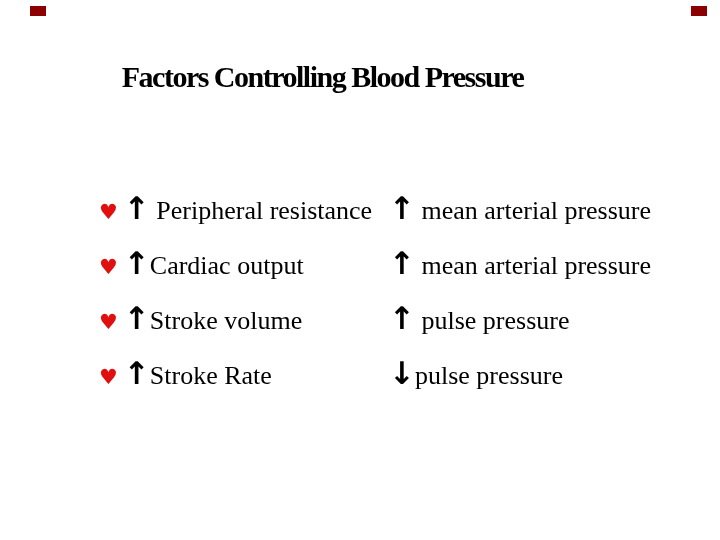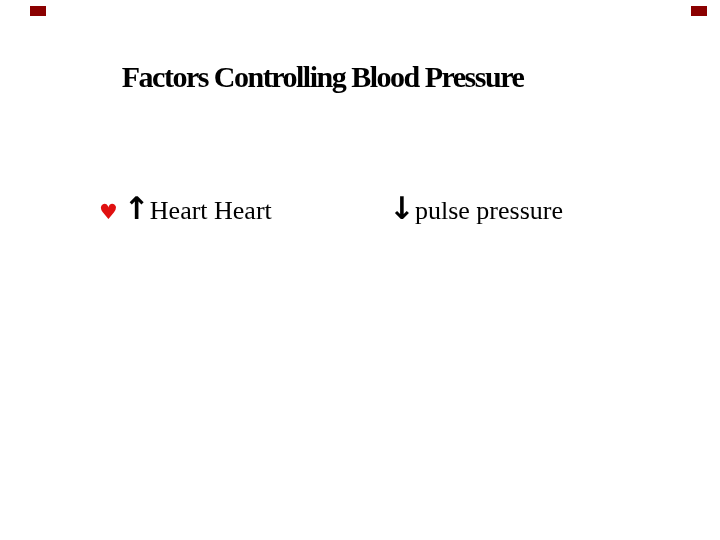--- a/index.html
+++ b/index.html
@@ -74,23 +74,32 @@
 
   <div class="corner-mark corner-tl" style="background: rgb(139, 0, 0);"></div>
   <div class="corner-mark corner-tr" style="background: rgb(139, 0, 0);"></div>
   <div class="corner-mark corner-bl" style="background: rgb(139, 0, 0);"></div>
   <div class="corner-mark corner-br" style="background: rgb(139, 0, 0);"></div>
 
   <div class="title">Factors Controlling Blood Pressure</div>
 
   <div class="rows">
 
+    <div class="factor-row">
+      <span class="col1"><span class="heart" style="color: rgb(224, 16, 16);">♥</span><span class="arrow">↑</span><span class="lbl"> Peripheral resistance</span></span><span class="col2"><span class="arrow">↑</span><span class="lbl"> mean arterial pressure</span></span>
+    </div>
 
+    <div class="factor-row">
+      <span class="col1"><span class="heart" style="color: rgb(224, 16, 16);">♥</span><span class="arrow">↑</span><span class="lbl">Cardiac output</span></span><span class="col2"><span class="arrow">↑</span><span class="lbl"> mean arterial pressure</span></span>
+    </div>
 
+    <div class="factor-row">
+      <span class="col1"><span class="heart" style="color: rgb(224, 16, 16);">♥</span><span class="arrow">↑</span><span class="lbl">Stroke volume</span></span><span class="col2"><span class="arrow">↑</span><span class="lbl"> pulse pressure</span></span>
+    </div>
 
 
     <div class="factor-row">
-      <span class="col1"><span class="heart" style="color: rgb(224, 16, 16);">♥</span><span class="arrow">↑</span><span class="lbl">Heart Heart</span></span><span class="col2"><span class="arrow">↓</span><span class="lbl">pulse pressure</span></span>
+      <span class="col1"><span class="heart" style="color: rgb(224, 16, 16);">♥</span><span class="arrow">↑</span><span class="lbl">Stroke Rate</span></span><span class="col2"><span class="arrow">↓</span><span class="lbl">pulse pressure</span></span>
     </div>
 
 
   </div>
 </div>
 
 </body></html>

